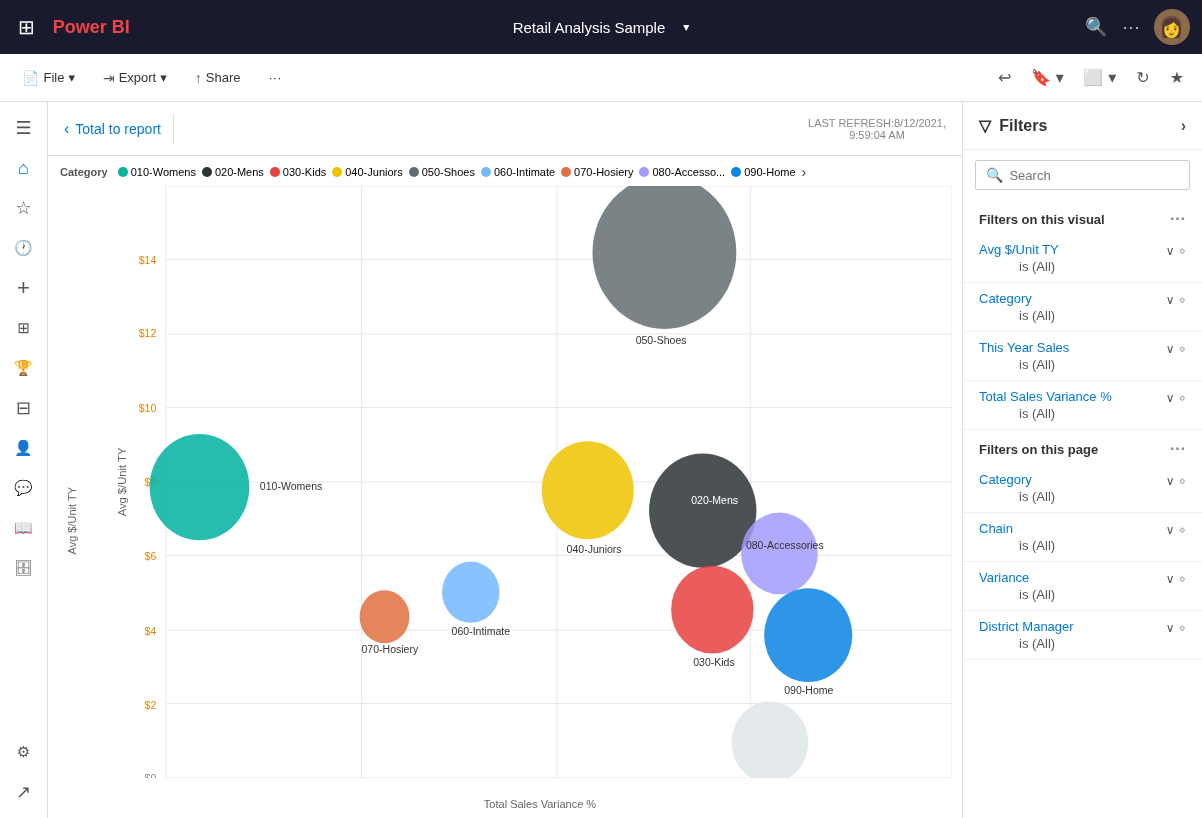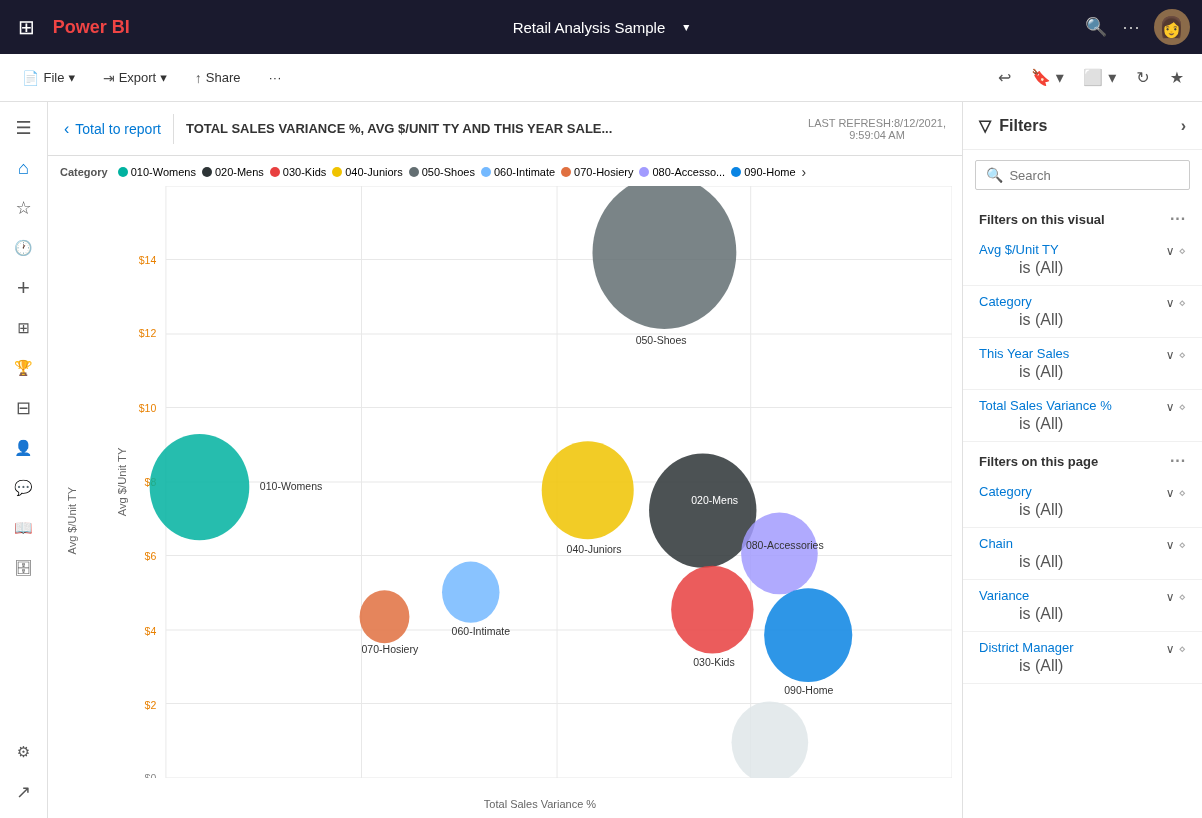--- a/index.html
+++ b/index.html
@@ -99,21 +99,21 @@
       display: flex; justify-content: space-between; align-items: center;
     }
     .filter-section-label .more-icon { color: #888; cursor: pointer; font-size: 16px; }
 
     .filter-item {
       padding: 8px 16px; border-bottom: 1px solid #f0f0f0;
       display: flex; align-items: flex-start; justify-content: space-between;
     }
     .filter-item-left { flex: 1; }
     .filter-item-name { font-size: 13px; color: #0078d4; font-weight: 500; }
-    .filter-item-value { font-size: 16px; color: #555; margin-top: 2px; padding-left: 40px; }
+    .filter-item-value { font-size: 13px; color: #555; margin-top: 2px; padding-left: 40px; }
     .filter-item-icons { display: flex; align-items: center; gap: 4px; margin-top: 2px; }
     .filter-chevron { color: #555; font-size: 12px; cursor: pointer; }
     .filter-clear { color: #aaa; font-size: 12px; cursor: pointer; }
   </style>
 </head>
 <body>
 
 <div class="top-nav">
   <span class="grid-icon">⊞</span>
   <span class="brand">Power BI</span>
@@ -178,21 +178,20 @@
   </div>
 
   <div class="content-area">
 
     <div class="report-header">
       <div class="back-btn">
         <span class="arrow">‹</span>
         <span>Total to report</span>
       </div>
       <div class="report-divider"></div>
-      <div class="report-title">TOTAL SALES VARIANCE %, AVG $/UNIT TY AND THIS YEAR SALE...</div>
       <div class="report-meta">
         <div>LAST REFRESH:8/12/2021,</div>
         <div>9:59:04 AM</div>
       </div>
     </div>
 
     <div class="chart-container">
 
       <div class="legend">
         <span class="legend-label">Category</span>

